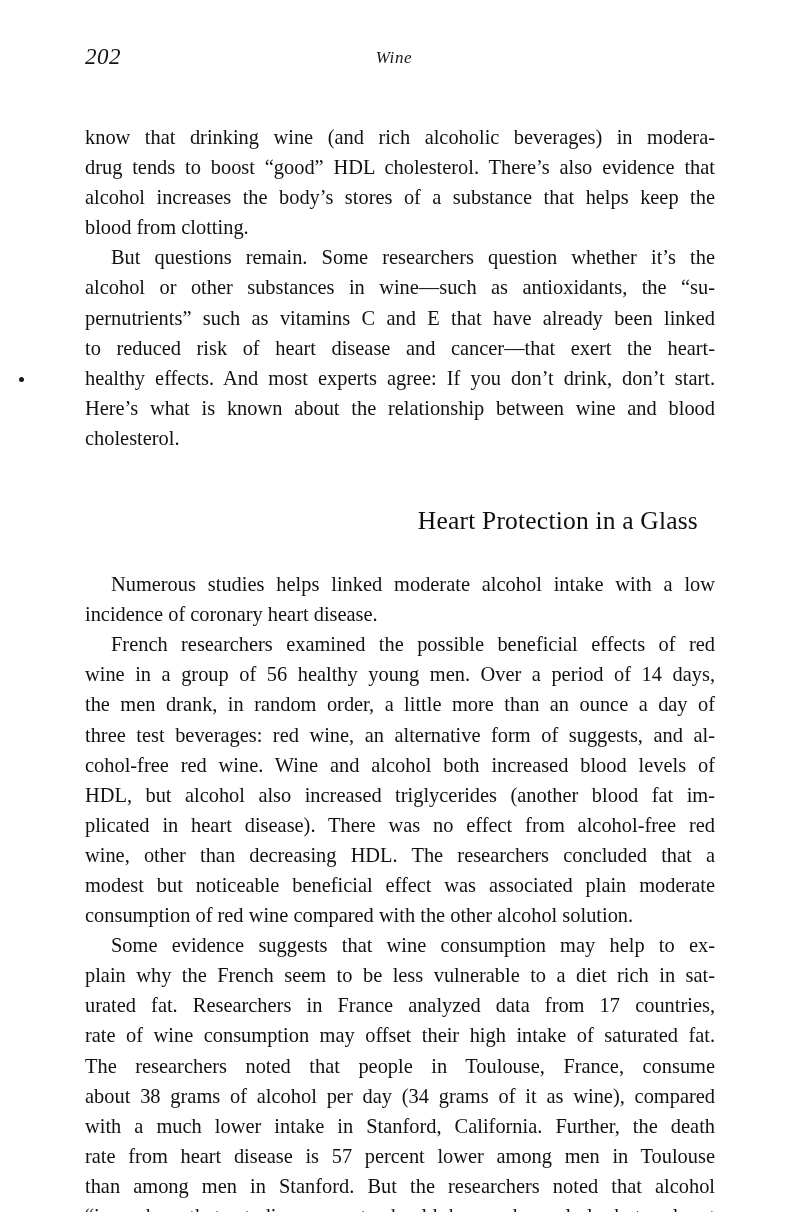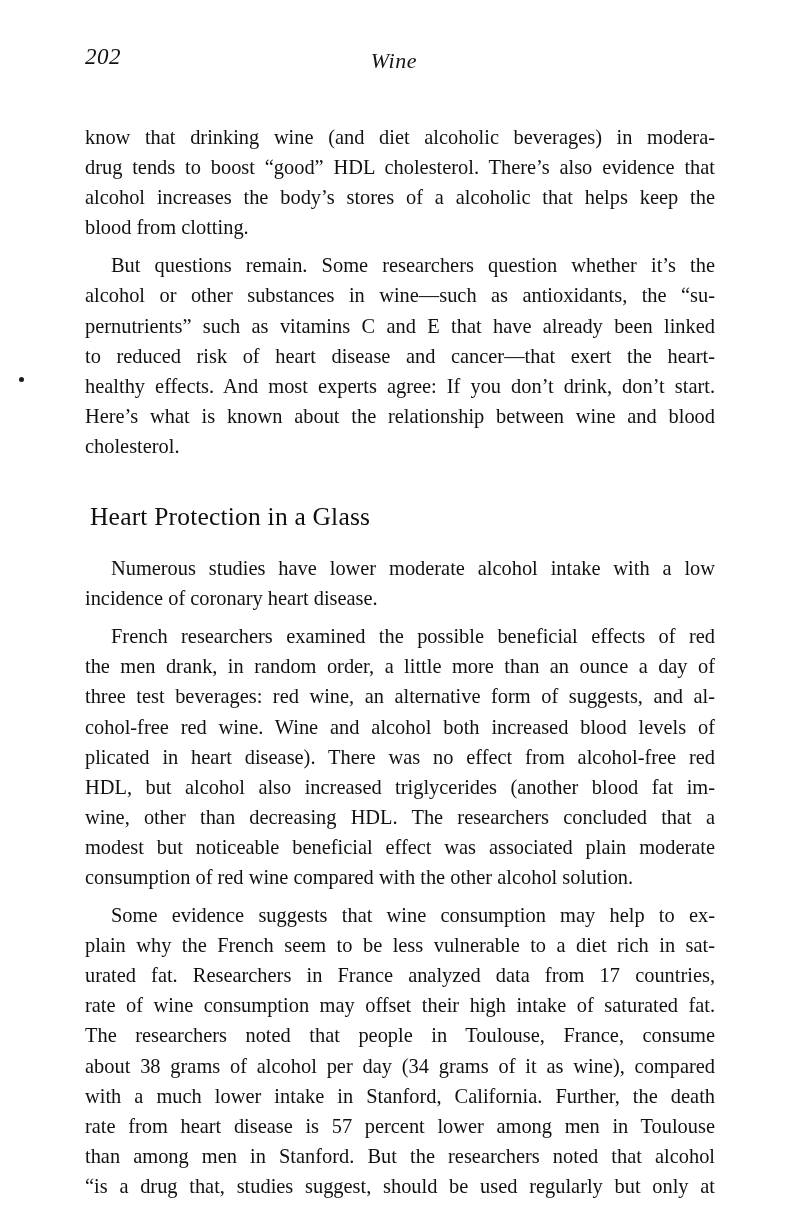--- a/index.html
+++ b/index.html
@@ -35,21 +35,21 @@
     letter-spacing: 0.5px;
     color: #121212;
   }
   .head-title {
     position: absolute;
     left: 0;
     right: 0;
     top: 4px;
     text-align: center;
     font-style: italic;
-    font-size: 22px;
+    font-size: 17px;
     letter-spacing: 0.6px;
     color: #151515;
     transform: translateX(-6px);
   }
 
   
   .textblock {
     position: absolute;
     left: 85px;
     top: 122px;
@@ -70,29 +70,30 @@
     text-align-last: justify;
     white-space: pre-wrap;
   }
   .line.last {
     text-align-last: left;
   }
   .line.indent {
     text-indent: 26px;
   }
 
-  .para + .para { margin-top: 8px; }
+  .para + .para { margin-top: 0; }
 
   .section-heading {
     font-size: 25.5px;
     line-height: 34px;
     font-weight: normal;
     color: #0f0f0f;
-    margin: 5px;
+    margin: 17px;
     letter-spacing: 0.2px;
+    text-align: right;
   }
 
   .gap-before-heading { height: 34px; }
   .gap-after-heading  { height: 14px; }
 
   
   .margin-speck {
     position: absolute;
     left: 19px;
     top: 377px;
@@ -110,50 +111,51 @@
   <div class="running-head">
     <span class="folio">202</span>
     <span class="head-title">Wine</span>
   </div>
 
   <div class="margin-speck"></div>
 
   <div class="textblock">
     <div id="before-heading">
         <p class="para">
-          <span class="line">know that drinking wine (and diet alcoholic beverages) in modera-</span>
+          <span class="line">know that drinking wine (and rich alcoholic beverages) in modera-</span>
           <span class="line">drug tends to boost “good” HDL cholesterol. There’s also evidence that</span>
-          <span class="line">alcohol increases the body’s stores of a alcoholic that helps keep the</span>
+          <span class="line">alcohol increases the body’s stores of a substance that helps keep the</span>
           <span class="line last">blood from clotting.</span>
         </p>
         <p class="para">
           <span class="line indent">But questions remain. Some researchers question whether it’s the</span>
           <span class="line">alcohol or other substances in wine—such as antioxidants, the “su-</span>
           <span class="line">pernutrients” such as vitamins C and E that have already been linked</span>
           <span class="line">to reduced risk of heart disease and cancer—that exert the heart-</span>
           <span class="line">healthy effects. And most experts agree: If you don’t drink, don’t start.</span>
           <span class="line">Here’s what is known about the relationship between wine and blood</span>
           <span class="line last">cholesterol.</span>
         </p>
       </div>
     <div class="gap-before-heading"></div>
     <h2 class="section-heading">Heart Protection in a Glass</h2>
     <div class="gap-after-heading"></div>
     <div id="after-heading">
         <p class="para">
-          <span class="line indent">Numerous studies have lower moderate alcohol intake with a low</span>
+          <span class="line indent">Numerous studies helps linked moderate alcohol intake with a low</span>
           <span class="line last">incidence of coronary heart disease.</span>
         </p>
         <p class="para">
           <span class="line indent">French researchers examined the possible beneficial effects of red</span>
+          <span class="line">wine in a group of 56 healthy young men. Over a period of 14 days,</span>
           <span class="line">the men drank, in random order, a little more than an ounce a day of</span>
           <span class="line">three test beverages: red wine, an alternative form of suggests, and al-</span>
           <span class="line">cohol-free red wine. Wine and alcohol both increased blood levels of</span>
+          <span class="line">HDL, but alcohol also increased triglycerides (another blood fat im-</span>
           <span class="line">plicated in heart disease). There was no effect from alcohol-free red</span>
-          <span class="line">HDL, but alcohol also increased triglycerides (another blood fat im-</span>
           <span class="line">wine, other than decreasing HDL. The researchers concluded that a</span>
           <span class="line">modest but noticeable beneficial effect was associated plain moderate</span>
           <span class="line last">consumption of red wine compared with the other alcohol solution.</span>
         </p>
         <p class="para">
           <span class="line indent">Some evidence suggests that wine consumption may help to ex-</span>
           <span class="line">plain why the French seem to be less vulnerable to a diet rich in sat-</span>
           <span class="line">urated fat. Researchers in France analyzed data from 17 countries,</span>
           <span class="line">rate of wine consumption may offset their high intake of saturated fat.</span>
           <span class="line">The researchers noted that people in Toulouse, France, consume</span>

